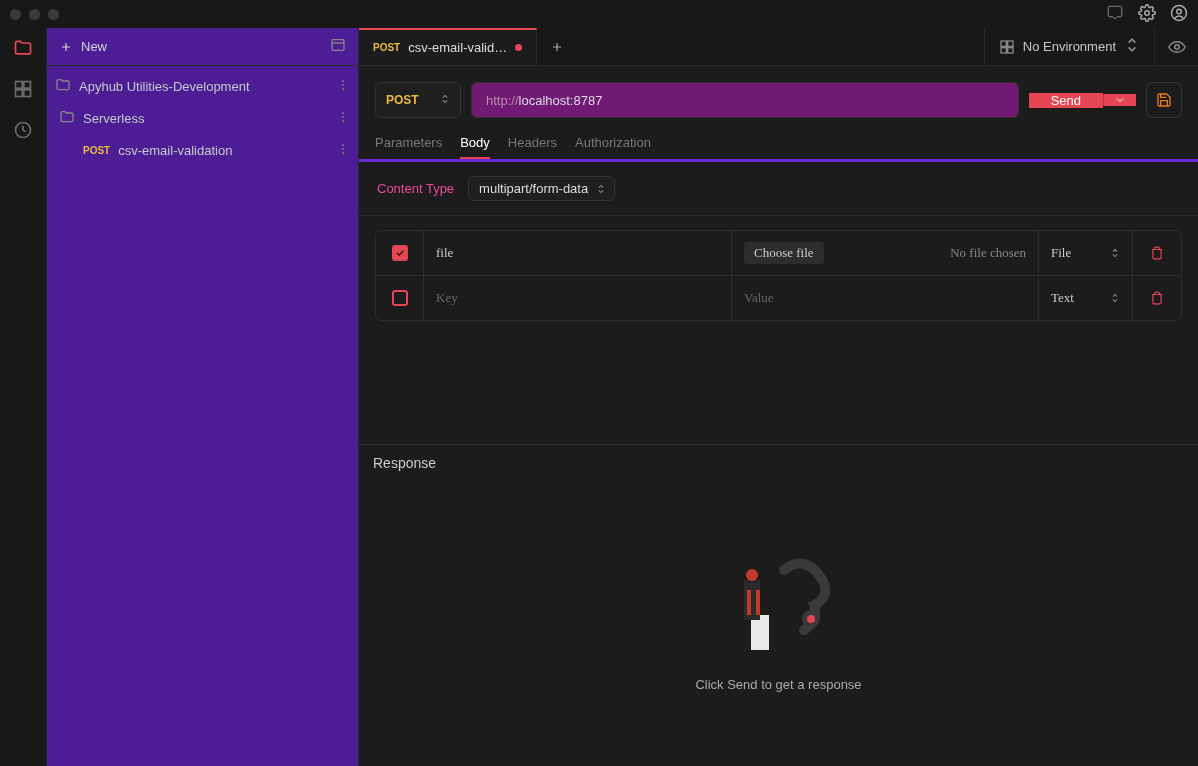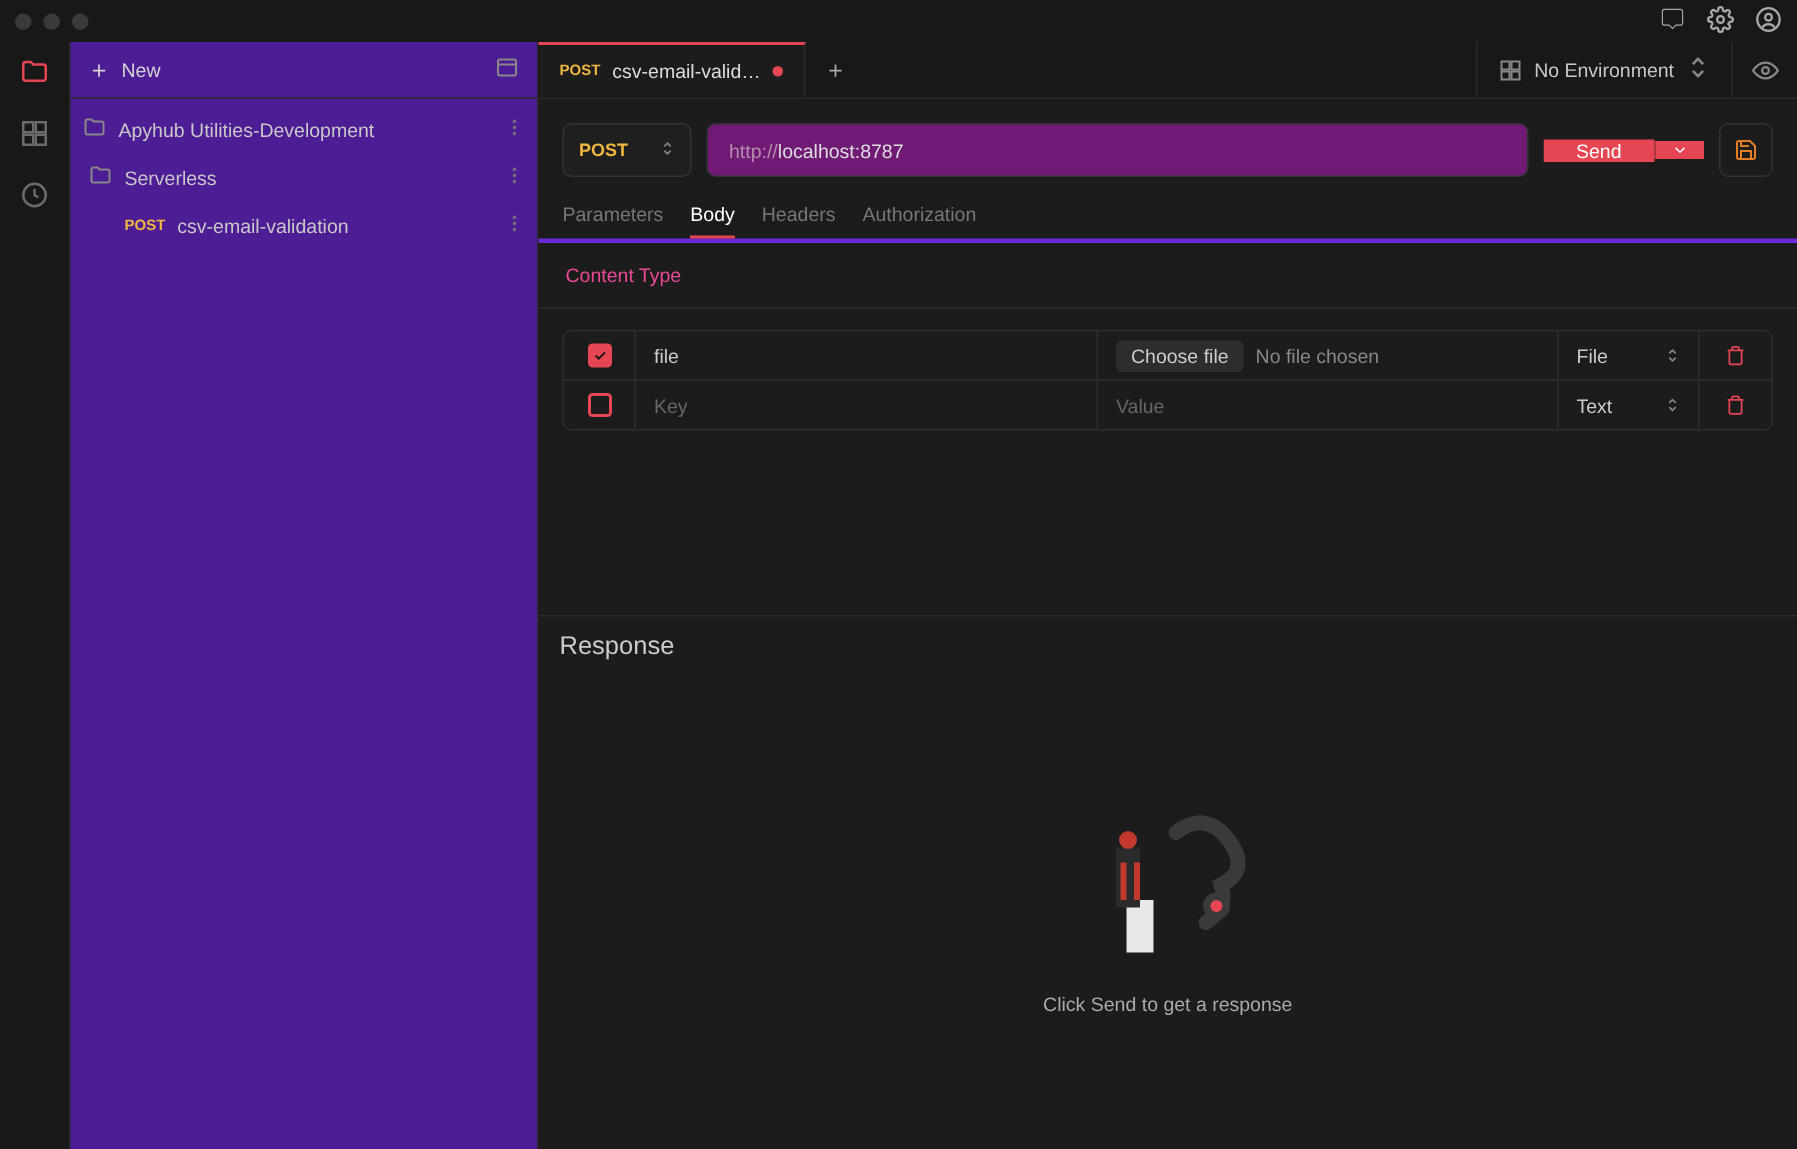--- a/index.html
+++ b/index.html
@@ -76,43 +76,43 @@
 .section-tab.active { color: #fff; border-bottom-color: #e64553; }
 
 
 .ctype-row { display: flex; align-items: center; gap: 14px; padding: 14px 18px; border-bottom: 1px solid #2a2a2a; }
 .ctype-label { color: #ec4899; }
 .ctype-select { border: 1px solid #333; border-radius: 6px; padding: 4px 26px 4px 10px; background: #1f1f1f; color: #ddd; position: relative; cursor: pointer; }
 .ctype-select svg { position: absolute; right: 8px; top: 50%; transform: translateY(-50%); width: 10px; height: 10px; stroke: #888; }
 
 
 .form-table { padding: 14px 16px; }
-.form-row { display: flex; align-items: stretch; border: 1px solid #2d2d2d; border-radius: 6px; overflow: hidden; margin-bottom: -1px; height: 34px; }
+.form-row { display: flex; align-items: stretch; border: 1px solid #2d2d2d; border-radius: 6px; overflow: hidden; margin-bottom: -1px; height: 46px; font-family: Liberation Serif, serif; }
 .form-row + .form-row { border-top-left-radius: 0; border-top-right-radius: 0; }
 .form-row:first-child { border-bottom-left-radius: 0; border-bottom-right-radius: 0; }
 .cell { display: flex; align-items: center; padding: 0 12px; border-right: 1px solid #2d2d2d; }
 .cell.chk { width: 48px; justify-content: center; }
 .chkbox { width: 16px; height: 16px; border: 2px solid #e64553; border-radius: 3px; display: flex; align-items: center; justify-content: center; }
 .chkbox.on { background: #e64553; }
 .chkbox.on svg { width: 10px; height: 10px; stroke: #141414; stroke-width: 3; }
 .cell.key { width: 308px; color: #ccc; }
 .cell.key.placeholder { color: #666; }
-.cell.val { flex: 1; gap: 8px; }
+.cell.val { flex: 1; gap: 8px; justify-content: space-between; }
 .file-btn { background: #2d2d2d; border-radius: 4px; padding: 3px 10px; color: #ccc; cursor: pointer; }
 .file-status { color: #888; }
 .cell.val.placeholder { color: #666; }
 .cell.type { width: 94px; justify-content: space-between; cursor: pointer; color: #ccc; }
 .cell.type svg { width: 10px; height: 10px; stroke: #888; }
 .cell.del { width: 48px; justify-content: center; border-right: none; cursor: pointer; }
 .cell.del svg { width: 14px; height: 14px; stroke: #e64553; fill: none; }
 
 
 .response-divider { height: 1px; background: #2a2a2a; }
 .response-pane { flex: 1; display: flex; flex-direction: column; }
-.response-header { padding: 10px 14px; color: #ccc; font-size: 17px; }
+.response-header { padding: 10px 14px; color: #ccc; font-size: 14px; }
 .response-empty { flex: 1; display: flex; flex-direction: column; align-items: center; justify-content: center; gap: 22px; }
 .response-empty .illus { width: 140px; height: 100px; position: relative; }
 .response-empty .msg { color: #aaa; }
 .header-icons { display: flex; gap: 14px; align-items: center; height: 28px; position: absolute; top: 0; right: 10px; }
 .header-icons svg { width: 18px; height: 18px; stroke: #aaa; fill: none; }
 
 .updown { display:inline-block; }
 </style>
 </head>
 <body>
@@ -286,20 +286,26 @@
       <div class="section-tab">
           <span>Headers</span>
         </div>
       <div class="section-tab">
           <span>Authorization</span>
         </div>
     </div>
 
     <div class="ctype-row">
       <span class="ctype-label">Content Type</span>
+      <div class="ctype-select">
+        <span>multipart/form-data</span>
+        <svg viewBox="0 0 10 14" fill="none" stroke-width="1.5">
+            <path d="M2 5l3-3 3 3M2 9l3 3 3-3"></path>
+          </svg>
+      </div>
     </div>
 
     <div class="form-table">
       <div class="form-row">
         <div class="cell chk">
           <div class="chkbox on">
               <svg viewBox="0 0 24 24" fill="none">
                 <path d="M5 12l5 5L20 7"></path>
               </svg>
             </div>

